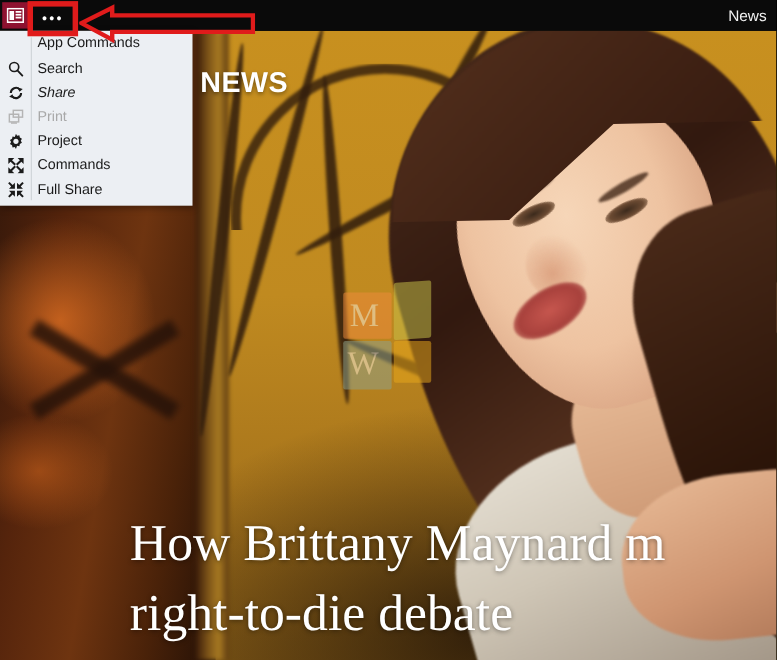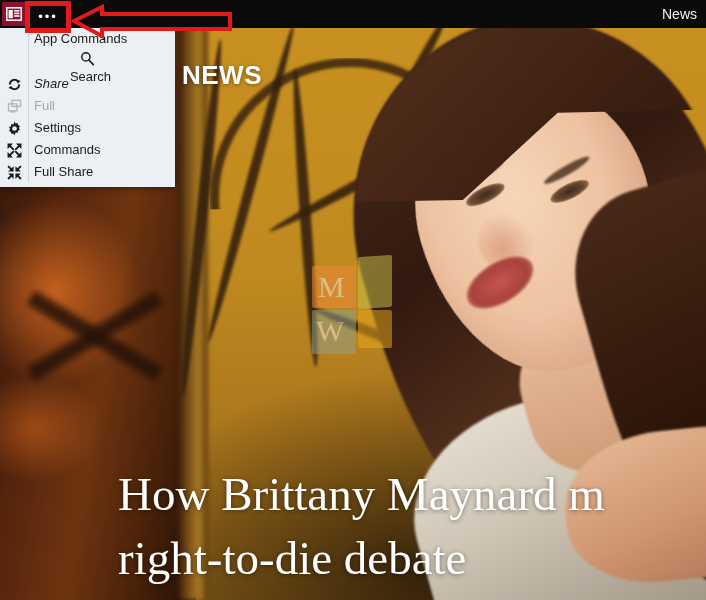--- a/index.html
+++ b/index.html
@@ -216,21 +216,21 @@
     color:#1b1b1b;
   }
   .flyout .row .lbl {
     padding-left:6px; font-size:13px; color:#1b1b1b; line-height:22px;
     white-space:nowrap;
   }
   .flyout .row.disabled .lbl { color:#a8a8a8; }
   .flyout .row.disabled .ic { color:#b4b4b4; }
 
   .flyout .row.r0 { top:0px;   }
-  .flyout .row.r1 { top:23px;flex-direction:column;  }
+  .flyout .row.r1 { top:23px;  }
   .flyout .row.r2 { top:45px;font-style:italic;  }
   .flyout .row.r3 { top:67px;  }
   .flyout .row.r4 { top:89px;  }
   .flyout .row.r5 { top:111px; }
   .flyout .row.r6 { top:133px; }
 
   
   .brand {
     position:absolute; left:168px; top:60px; z-index:20;
     color:#fff; font-size:26px; font-weight:bold; letter-spacing:.5px;
@@ -343,31 +343,31 @@
     </div>
 
     <div class="row r3 disabled">
       <span class="ic">
         <svg width="15" height="15" viewBox="0 0 16 16" aria-hidden="true">
           <rect x="5.4" y="1.4" width="9" height="6.6" fill="none" stroke="currentColor" stroke-width="1.4"></rect>
           <rect x="1.6" y="5.2" width="9" height="7.4" fill="none" stroke="currentColor" stroke-width="1.4"></rect>
           <rect x="3.2" y="13.0" width="5.8" height="1.4" fill="currentColor"></rect>
         </svg>
       </span>
-      <span class="lbl">Full</span>
+      <span class="lbl">Print</span>
     </div>
 
     <div class="row r4">
       <span class="ic">
         <svg width="15" height="15" viewBox="0 0 16 16" aria-hidden="true">
           <path fill="currentColor" d="M8 0.6l1.1 2 2.2-.5.5 2.2 2 1.1-1.1 2 1.1 2-2 1.1-.5 2.2-2.2-.5L8 15.4l-1.1-2-2.2.5-.5-2.2-2-1.1 1.1-2-1.1-2 2-1.1.5-2.2 2.2.5z"></path>
           <circle cx="8" cy="8" r="2.5" fill="#eceff3"></circle>
         </svg>
       </span>
-      <span class="lbl">Settings</span>
+      <span class="lbl">Project</span>
     </div>
 
     <div class="row r5">
       <span class="ic">
         <svg width="15" height="15" viewBox="0 0 16 16" aria-hidden="true">
           <polygon points="0.6,0.6 6.4,0.6 4.2,2.8 8,6.6 6.6,8 2.8,4.2 0.6,6.4" fill="currentColor"></polygon>
           <polygon points="15.4,0.6 9.6,0.6 11.8,2.8 8,6.6 9.4,8 13.2,4.2 15.4,6.4" fill="currentColor"></polygon>
           <polygon points="0.6,15.4 6.4,15.4 4.2,13.2 8,9.4 6.6,8 2.8,11.8 0.6,9.6" fill="currentColor"></polygon>
           <polygon points="15.4,15.4 9.6,15.4 11.8,13.2 8,9.4 9.4,8 13.2,11.8 15.4,9.6" fill="currentColor"></polygon>
         </svg>

